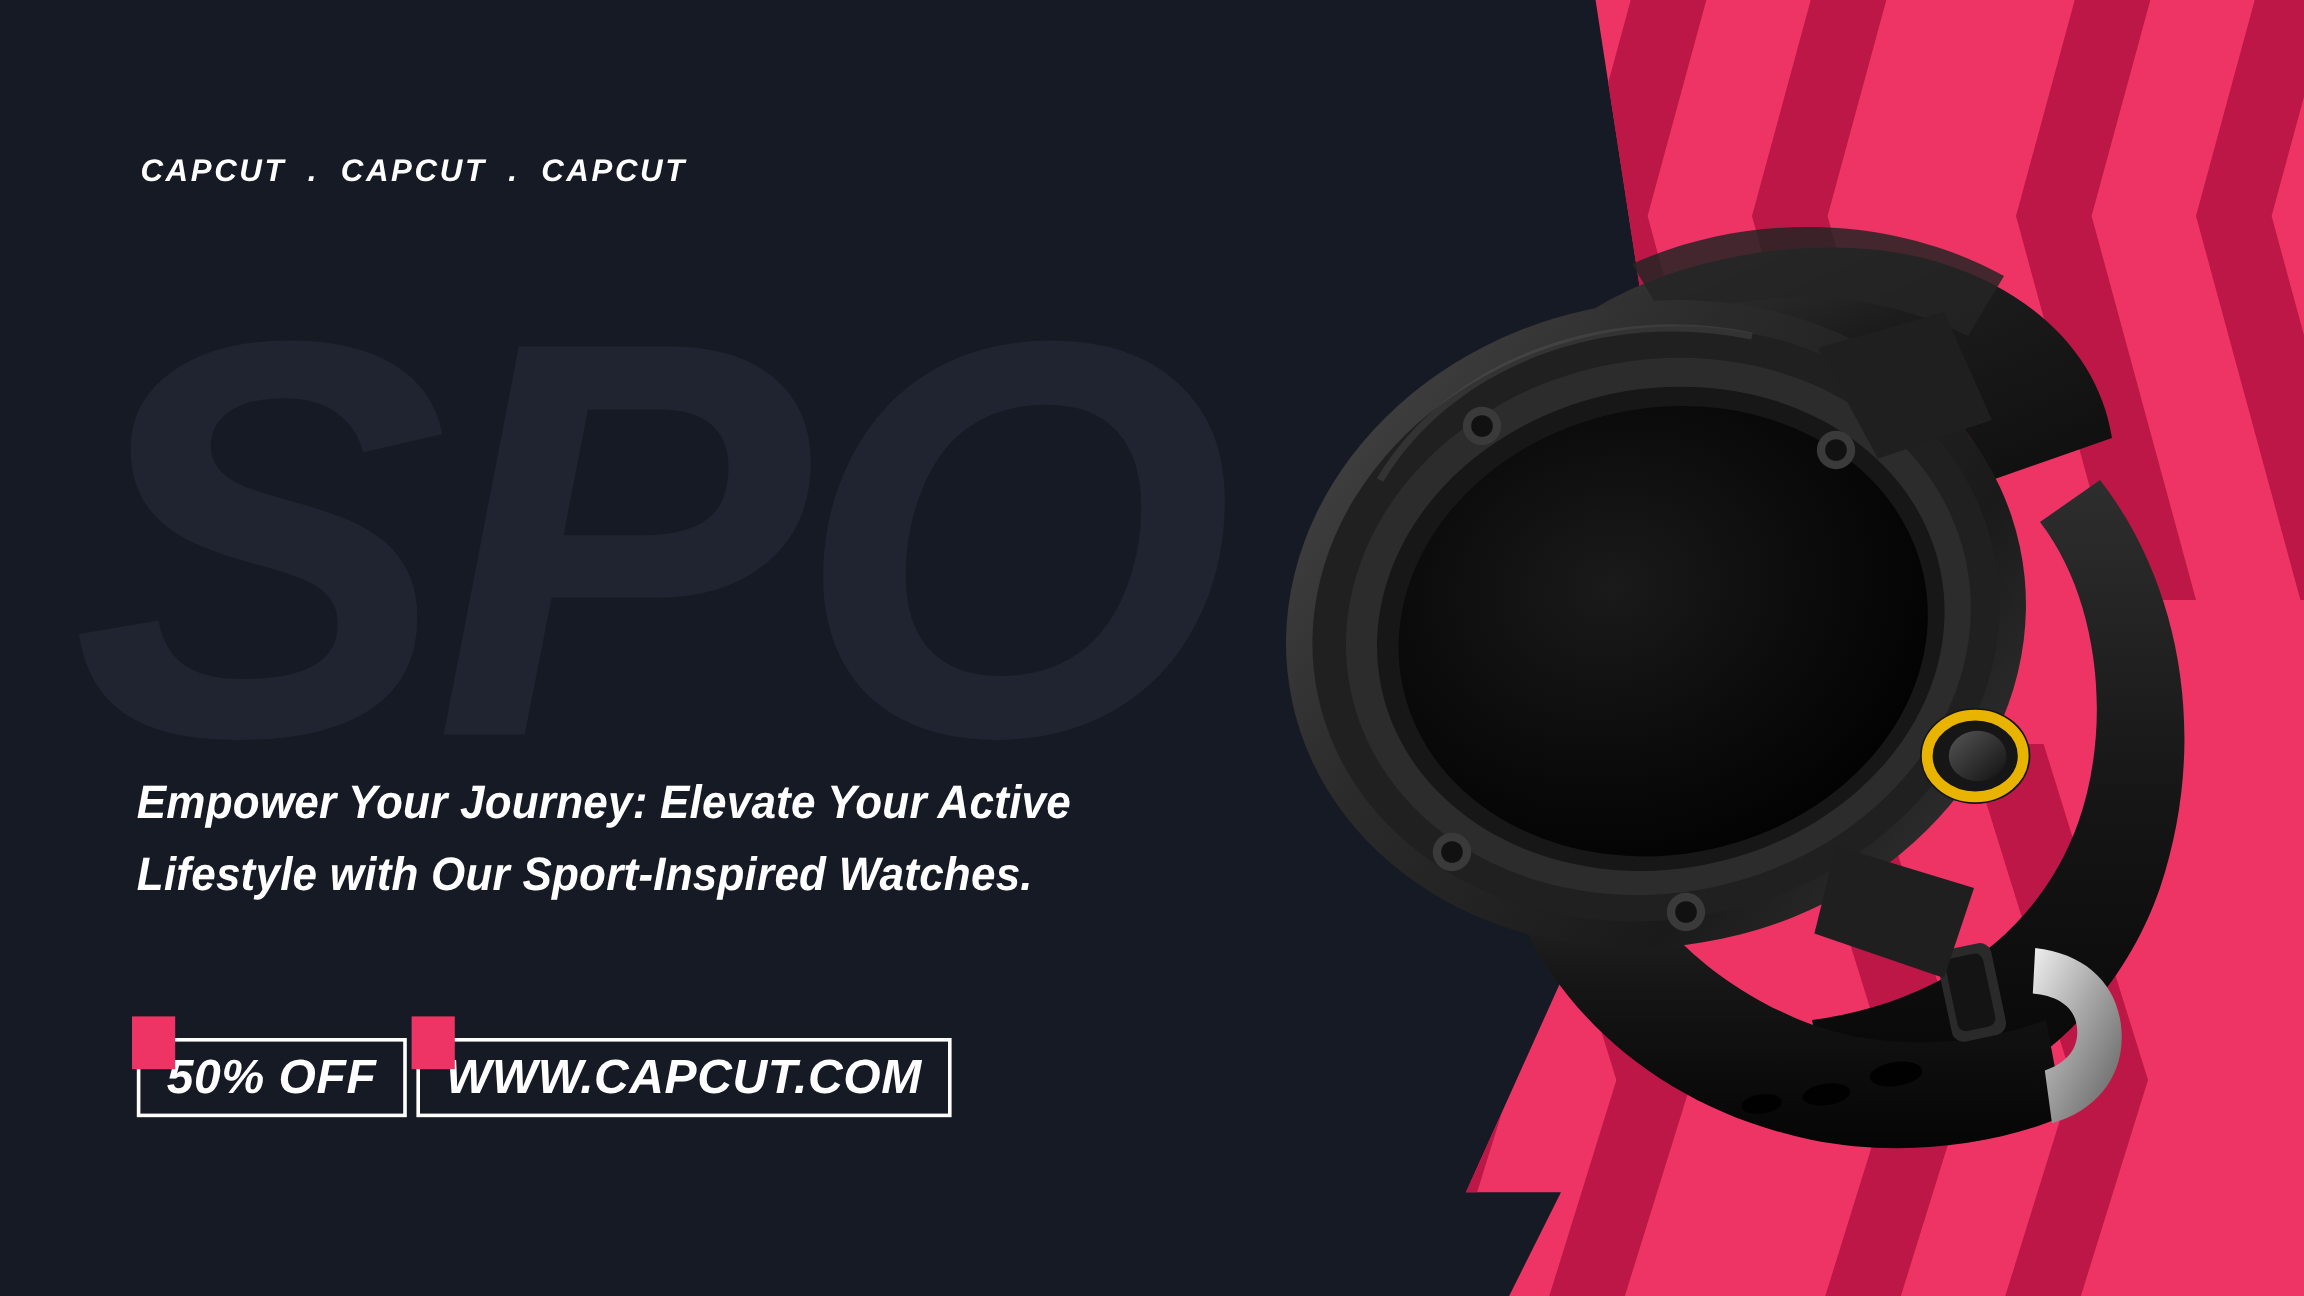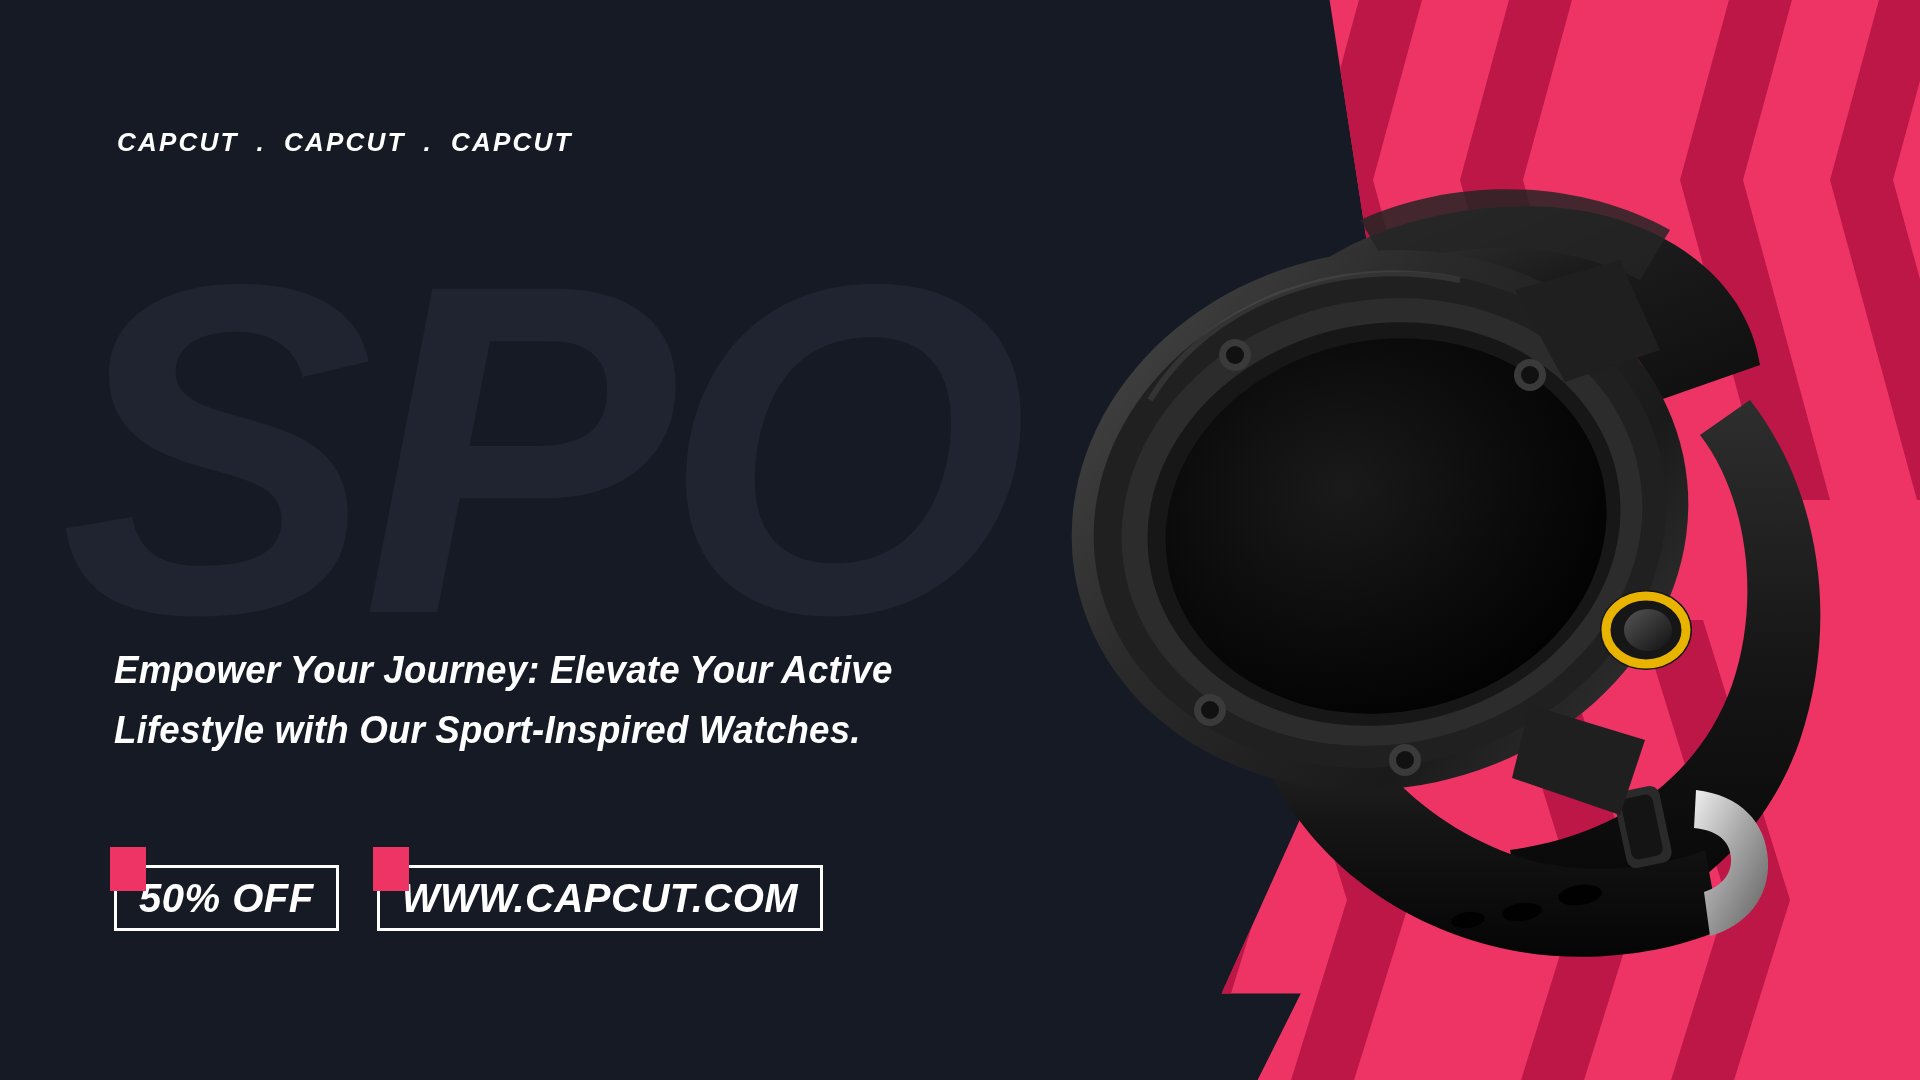--- a/index.html
+++ b/index.html
@@ -98,21 +98,21 @@
     line-height:1.55;
     letter-spacing:0.2px;
     transform:scaleX(0.94);
     transform-origin:left top;
     white-space:pre-line;
   }
 
   
   .badges{
     position:absolute;left:114px;top:865px;
-    display:flex;align-items:flex-start;gap:38px;
+    display:flex;align-items:flex-start;gap:8px;
   }
   .badge-wrap{position:relative;display:inline-block;}
   .badge-sq{
     position:absolute;left:-4px;top:-18px;
     width:36px;height:44px;background:#EE3465;z-index:2;
   }
   .badge-box{
     position:relative;z-index:1;
     border:3px solid #ffffff;
     height:66px;

